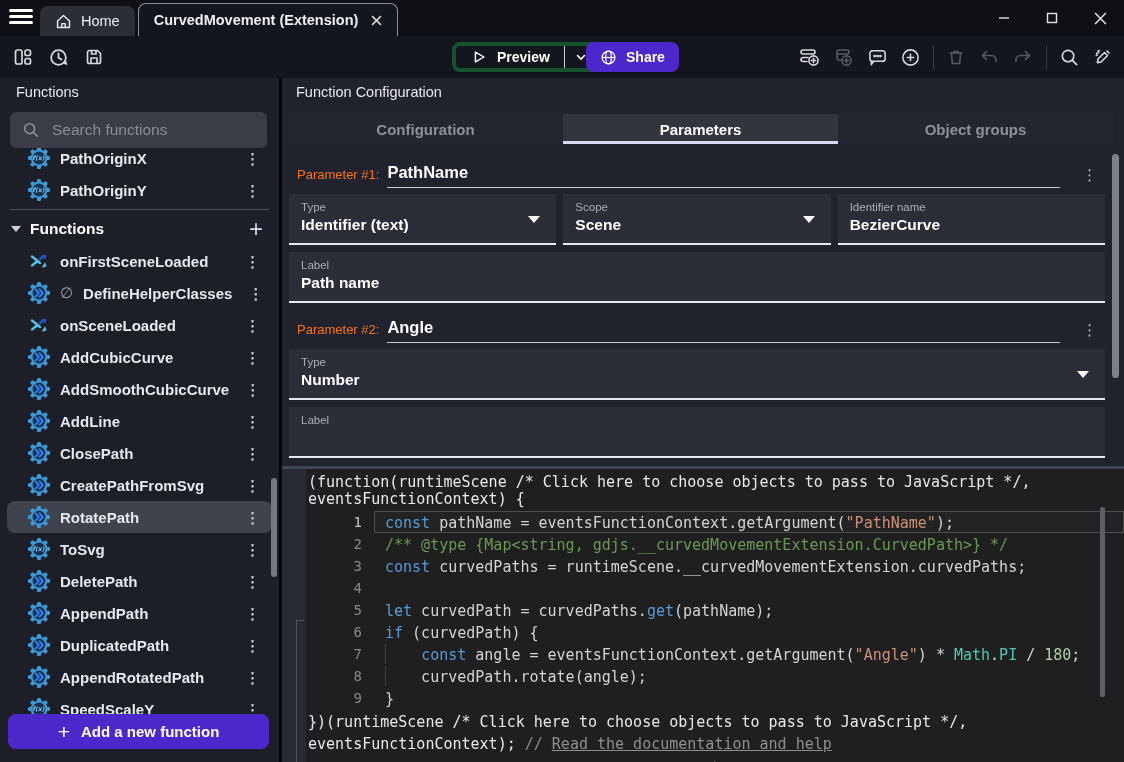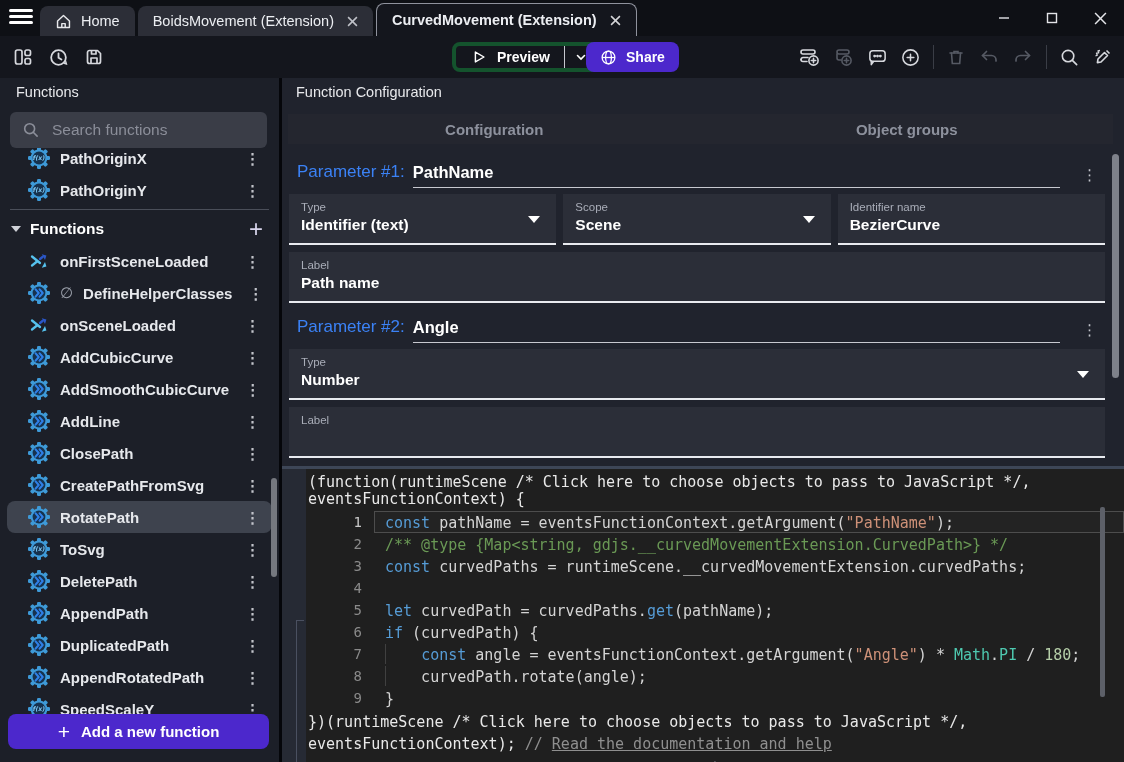--- a/index.html
+++ b/index.html
@@ -70,21 +70,21 @@
   
   .cfg-title { height:28px; line-height:28px; padding-left:14px; font-size:14.5px; }
   .cfg-tabs { display:flex; margin:8px 11px 0 6px; height:30px; }
   .ctab { flex:1; display:flex; align-items:center; justify-content:center; background:#24262f;
           color:#8d919d; font-size:15px; font-weight:bold; position:relative; cursor:pointer; }
   .ctab.active { background:#32353e; color:#fff; }
   .ctab.active::after { content:""; position:absolute; left:0; right:0; bottom:0; height:3px; background:#dad7ee; }
 
   .params { position:absolute; top:72px; left:7px; right:19px; height:316px; }
   .param-head { display:flex; align-items:flex-end; margin:8px 0 0 8px; height:30px; }
-  .param-head .plabel { font-size:17px; color:#3b82f6; padding-bottom:6px; }
+  .param-head .plabel { font-size:13px; color:#f97316; padding-bottom:6px; }
   .param-head .pname { font-size:16.5px; font-weight:bold; color:#fff; margin-left:8px; flex:1;
                        border-bottom:1px solid #c7c8cf; padding-bottom:5px; }
   .param-head .kebab { margin:0 2px 6px 16px; }
   .frow { display:flex; gap:7px; margin-top:6px; }
   .frow.mt7 { margin-top:7px; }
   .field { flex:1; height:51px; background:#2b2e38; border-bottom:2px solid #e8eaef; padding:7px 12px 0; position:relative; cursor:pointer; }
   .flabel { font-size:11.5px; color:#a9adb8; }
   .fvalue { font-size:15.5px; font-weight:600; color:#fff; margin-top:3px; }
   .dd { position:absolute; right:16px; top:22px; width:0; height:0;
         border-left:6px solid transparent; border-right:6px solid transparent; border-top:7px solid #fff; }
@@ -130,28 +130,20 @@
     <div class="tabs">
       <div class="tab">
         <span class="ticon">
           <svg width="17" height="17" viewBox="0 0 20 20" fill="none" stroke="#e8e9ec" stroke-width="1.7" stroke-linejoin="round">
               <path d="M3 9.5 10 3l7 6.5V17H3z"></path>
               <path d="M8 17v-4.5h4V17"></path>
             </svg>
         </span>
         <span>Home</span>
       </div>
-      <div class="tab">
-        <span>BoidsMovement (Extension)</span>
-        <span class="closex">
-          <svg width="11" height="11" viewBox="0 0 10 10" stroke="#cfd1d8" stroke-width="1.4">
-              <path d="M1 1l8 8M9 1l-8 8"></path>
-            </svg>
-        </span>
-      </div>
       <div class="tab active">
         <span>CurvedMovement (Extension)</span>
         <span class="closex">
           <svg width="11" height="11" viewBox="0 0 10 10" stroke="#e8e9ec" stroke-width="1.4">
               <path d="M1 1l8 8M9 1l-8 8"></path>
             </svg>
         </span>
       </div>
     </div>
     <div class="wincontrols">
@@ -634,20 +626,23 @@
         <span>Add a new function</span>
       </button>
     </aside>
 
     <main class="main">
       <div class="cfg-title">Function Configuration</div>
 
       <div class="cfg-tabs">
         <div class="ctab">
             <span>Configuration</span>
+          </div>
+        <div class="ctab active">
+            <span>Parameters</span>
           </div>
         <div class="ctab">
             <span>Object groups</span>
           </div>
       </div>
 
       <div class="params">
 
         <div class="param-head">
           <span class="plabel">Parameter #1:</span>

